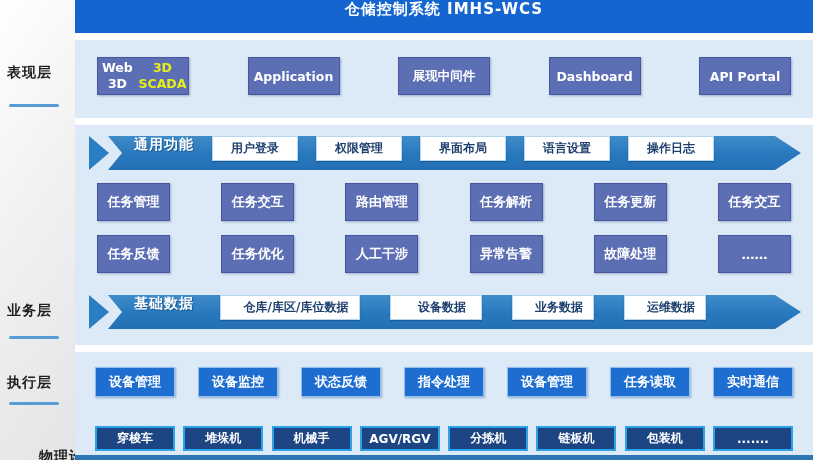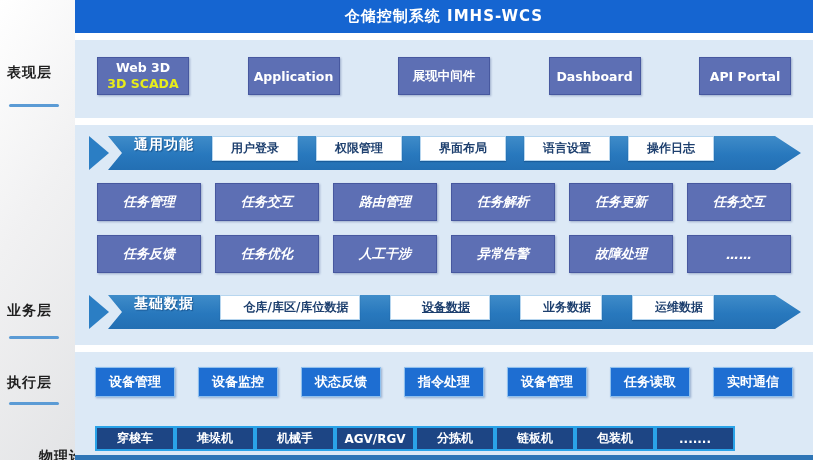--- a/index.html
+++ b/index.html
@@ -18,21 +18,21 @@
     letter-spacing:1px; white-space:nowrap;
   }
   .rail-underline {
     position:absolute; left:9px; width:50px; height:3px;
     background:var(--underline_blue,#5b9bd5); border-radius:2px;
   }
   
   .header-bar {
     position:absolute; left:75px; top:0; width:738px; height:33px;
     background:var(--header_blue,#1565d1);
-    display:flex; align-items:center; justify-content:center;
+    display:flex; align-items:flex-start; justify-content:center;
   }
   .header-title { color:#ffffff; font-size:15px; font-weight:bold; letter-spacing:1px; }
   
   .panel { position:absolute; left:75px; width:738px; background:var(--panel_bg,#dce9f6); }
   .panel-presentation { top:40px;  height:78px; }
   .panel-business     { top:125px; height:220px; }
   .panel-execution    { top:352px; height:72px; }
   .panel-physical     { top:420px; height:35px; }
   .bottom-strip {
     position:absolute; left:75px; top:455px; width:738px; height:5px;
@@ -42,26 +42,26 @@
   .slate-btn {
     background:var(--slate_button,#5d6fb4);
     border:1px solid var(--slate_border,#47589f);
     color:#ffffff; font-weight:bold; font-size:13px;
     display:flex; align-items:center; justify-content:center; text-align:center;
     box-shadow:1px 1px 2px rgba(40,60,120,.35);
   }
   .pres-row { position:absolute; left:0; right:0; top:17px; padding:0 22px;
     display:flex; justify-content:space-between; }
   .pres-row .slate-btn { width:92px; height:38px; font-size:12.5px; }
-  .web3d-btn { flex-direction:column; line-height:1.25; }
+  .web3d-btn { line-height:1.25; }
   .web3d-line2 { color:var(--scada_yellow,#e8ed1a); }
   .task-row { position:absolute; left:0; right:0; padding:0 22px;
     display:flex; justify-content:space-between; }
   .task-row-1 { top:58px; } .task-row-2 { top:110px; }
-  .task-row .slate-btn { width:104px; height:38px;font-style:italic; }
+  .task-row .slate-btn { width:73px; height:38px; }
   
   .banner { position:absolute; left:14px; right:12px; height:34px; }
   .banner-common { top:11px; } .banner-base { top:170px; }
   .banner-tail {
     position:absolute; left:0; top:0; width:20px; height:100%;
     background:var(--banner_blue,#2b7ec4);
     clip-path:polygon(0 0, 100% 50%, 0 100%);
   }
   .banner-band {
     position:absolute; left:9px; right:0; top:0; bottom:0;
@@ -77,35 +77,35 @@
     background:#ffffff; border:1px solid #b7d6ef;
     color:var(--banner_item_text,#1d3f6e);
     font-size:12px; font-weight:bold; text-align:center;
     padding:3px 0; white-space:nowrap;
     box-shadow:0 1px 1px rgba(0,40,90,.3);
   }
   .banner-common .banner-chip { width:86px; margin-left:18px; }
   .banner-common .banner-chip:first-of-type { margin-left:32px; }
   .banner-base .banner-chip { width:82px; margin-left:30px;padding-left:12px; }
   .banner-base .chip-wide { width:140px; margin-left:26px; }
-  .banner-base .chip-mid  { width:100px;text-decoration:underline; }
+  .banner-base .chip-mid  { width:92px; }
   
   .exec-row { position:absolute; left:0; right:0; top:15px; padding:0 20px;
     display:flex; justify-content:space-between; }
   .exec-btn {
     width:80px; height:30px;
     background:var(--exec_button,#1e6ed2);
     border:1px solid var(--exec_border,#8fc0ee);
     color:#ffffff; font-weight:bold; font-size:13px;
     display:flex; align-items:center; justify-content:center;
     box-shadow:1px 1px 2px rgba(20,60,130,.35);
   }
   
   .phys-row { position:absolute; left:0; right:0; top:6px; padding:0 20px;
-    display:flex; justify-content:flex-start; }
+    display:flex; justify-content:space-between; }
   .phys-btn {
     width:80px; height:25px;
     background:var(--device_button,#1d4584);
     border:2px solid var(--device_border,#2aa3e8);
     color:#ffffff; font-weight:bold; font-size:12px;
     display:flex; align-items:center; justify-content:center;
   }
 </style>
 </head>
 <body>

